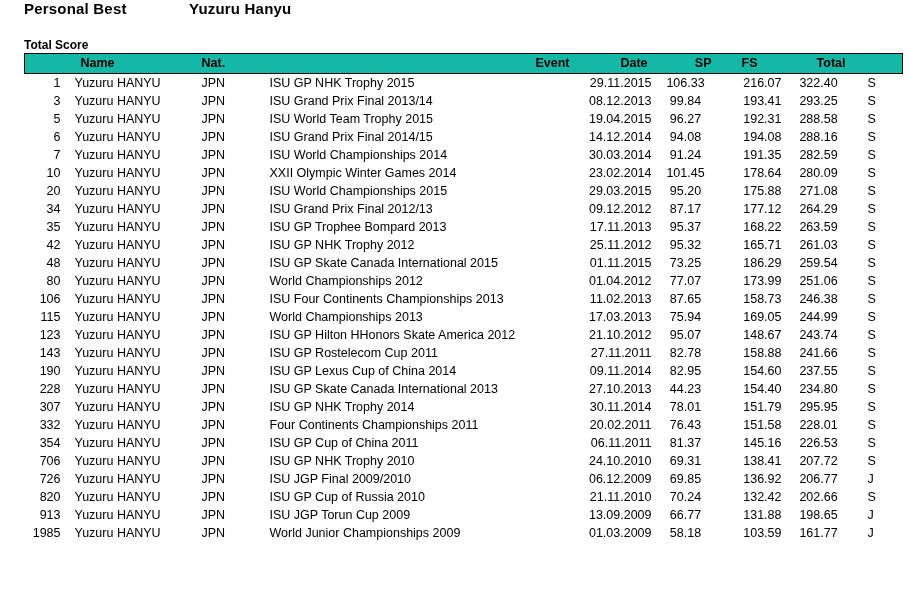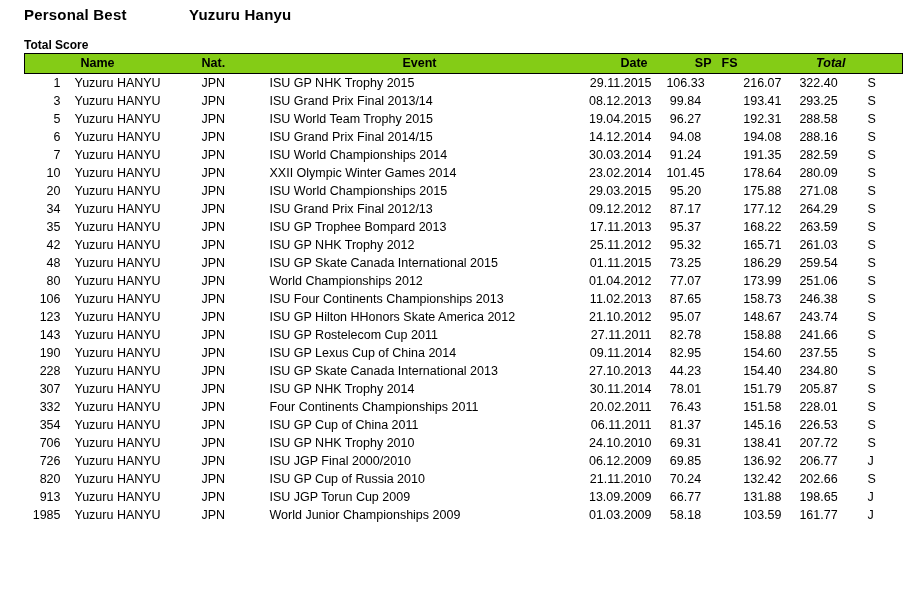--- a/index.html
+++ b/index.html
@@ -16,21 +16,21 @@
     overflow: hidden;
   }
   .page {
     position: relative;
     width: 909px;
     height: 594px;
     box-sizing: border-box;
   }
   .header-row {
     position: absolute;
-    top: 6px;
+    top: 0;
     left: 0;
     width: 909px;
     height: 26px;
   }
   .title-main {
     position: absolute;
     left: 24px;
     top: 0px;
     font-size: 15px;
     font-weight: bold;
@@ -59,21 +59,21 @@
     font-size: 12.5px;
     table-layout: fixed;
     width: 866px;
   }
   table.pb thead th {
     font-weight: bold;
     font-size: 12.5px;
     padding: 2px 0 3px 0;
     border-top: 1px solid #000;
     border-bottom: 1px solid #000;
-    background: #84cc16;
+    background: #14b8a6;
     white-space: nowrap;
   }
   table.pb thead th.rank-h { border-left: 1px solid #000; }
   table.pb thead th.last-h { border-right: 1px solid #000; }
   table.pb tbody td {
     padding: 1px 0 1px 0;
     font-size: 12.5px;
     line-height: 16px;
     white-space: nowrap;
     vertical-align: top;
@@ -85,25 +85,25 @@
   .c-event  { width: 300px; text-align: left;  padding-left: 0 !important; }
   .c-date   { width: 86px;  text-align: right; padding-right: 4px !important; }
   .c-sp     { width: 66px;  text-align: center; padding-right: 6px !important; }
   .c-fs     { width: 66px;  text-align: right; padding-right: 6px !important; }
   .c-total  { width: 70px;  text-align: center; padding-right: 8px !important; }
   .c-cat    { width: 45px;  text-align: left;  padding-left: 10px !important; }
 
   thead .c-rank  { text-align: center; padding-right: 0 !important; }
   thead .c-name  { text-align: left; padding-left: 14px !important; }
   thead .c-nat   { text-align: left; }
-  thead .c-event { text-align: center; }
+  thead .c-event { text-align: right; }
   thead .c-date  { text-align: right; padding-right: 8px !important; }
   thead .c-sp    { text-align: right; padding-right: 10px !important; }
-  thead .c-fs    { text-align: left; padding-right: 10px !important; }
-  thead .c-total { text-align: right; padding-right: 12px !important; font-style: italic; }
+  thead .c-fs    { text-align: center; padding-right: 10px !important; }
+  thead .c-total { text-align: right; padding-right: 12px !important; }
   thead .c-cat   { text-align: left; padding-left: 10px !important; }
 </style>
 </head>
 <body>
 
 <div class="page">
 
   <div class="header-row">
     <div class="title-main">Personal Best</div>
     <div class="title-skater">Yuzuru Hanyu</div>
@@ -274,20 +274,31 @@
           <td class="c-name">Yuzuru HANYU</td>
           <td class="c-nat">JPN</td>
           <td class="c-event">ISU Four Continents Championships 2013</td>
           <td class="c-date">11.02.2013</td>
           <td class="c-sp">87.65</td>
           <td class="c-fs">158.73</td>
           <td class="c-total">246.38</td>
           <td class="c-cat">S</td>
         </tr>
         <tr>
+          <td class="c-rank">115</td>
+          <td class="c-name">Yuzuru HANYU</td>
+          <td class="c-nat">JPN</td>
+          <td class="c-event">World Championships 2013</td>
+          <td class="c-date">17.03.2013</td>
+          <td class="c-sp">75.94</td>
+          <td class="c-fs">169.05</td>
+          <td class="c-total">244.99</td>
+          <td class="c-cat">S</td>
+        </tr>
+        <tr>
           <td class="c-rank">123</td>
           <td class="c-name">Yuzuru HANYU</td>
           <td class="c-nat">JPN</td>
           <td class="c-event">ISU GP Hilton HHonors Skate America 2012</td>
           <td class="c-date">21.10.2012</td>
           <td class="c-sp">95.07</td>
           <td class="c-fs">148.67</td>
           <td class="c-total">243.74</td>
           <td class="c-cat">S</td>
         </tr>
@@ -325,21 +336,21 @@
           <td class="c-cat">S</td>
         </tr>
         <tr>
           <td class="c-rank">307</td>
           <td class="c-name">Yuzuru HANYU</td>
           <td class="c-nat">JPN</td>
           <td class="c-event">ISU GP NHK Trophy 2014</td>
           <td class="c-date">30.11.2014</td>
           <td class="c-sp">78.01</td>
           <td class="c-fs">151.79</td>
-          <td class="c-total">205.87</td>
+          <td class="c-total">295.95</td>
           <td class="c-cat">S</td>
         </tr>
         <tr>
           <td class="c-rank">332</td>
           <td class="c-name">Yuzuru HANYU</td>
           <td class="c-nat">JPN</td>
           <td class="c-event">Four Continents Championships 2011</td>
           <td class="c-date">20.02.2011</td>
           <td class="c-sp">76.43</td>
           <td class="c-fs">151.58</td>
@@ -365,21 +376,21 @@
           <td class="c-date">24.10.2010</td>
           <td class="c-sp">69.31</td>
           <td class="c-fs">138.41</td>
           <td class="c-total">207.72</td>
           <td class="c-cat">S</td>
         </tr>
         <tr>
           <td class="c-rank">726</td>
           <td class="c-name">Yuzuru HANYU</td>
           <td class="c-nat">JPN</td>
-          <td class="c-event">ISU JGP Final 2000/2010</td>
+          <td class="c-event">ISU JGP Final 2009/2010</td>
           <td class="c-date">06.12.2009</td>
           <td class="c-sp">69.85</td>
           <td class="c-fs">136.92</td>
           <td class="c-total">206.77</td>
           <td class="c-cat">J</td>
         </tr>
         <tr>
           <td class="c-rank">820</td>
           <td class="c-name">Yuzuru HANYU</td>
           <td class="c-nat">JPN</td>

